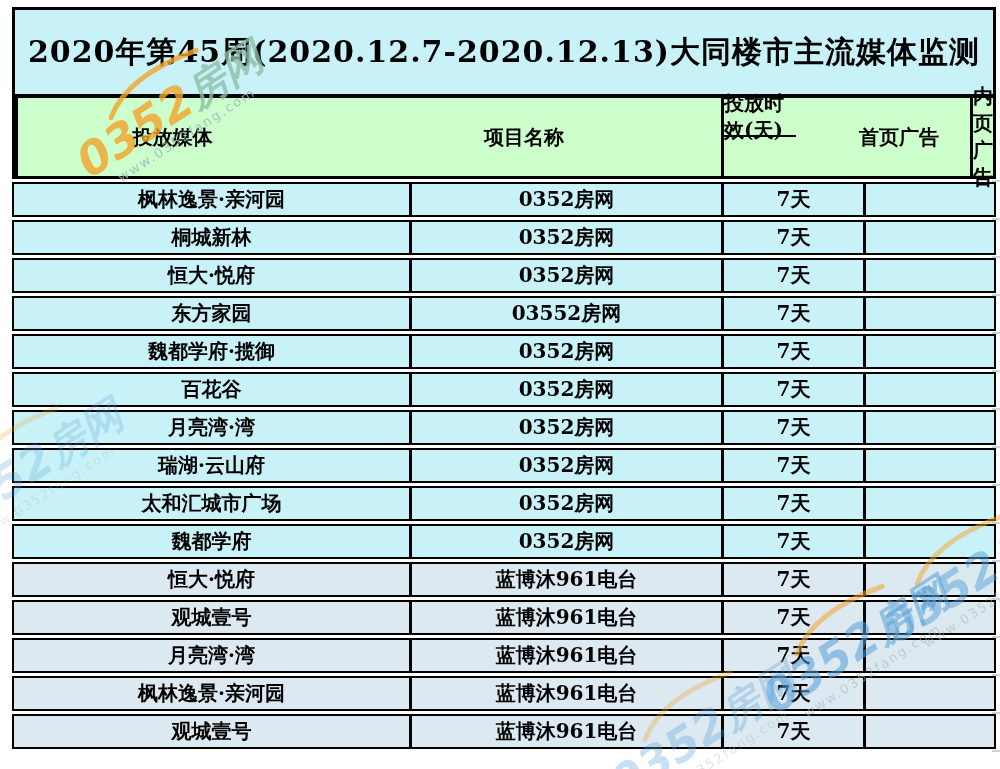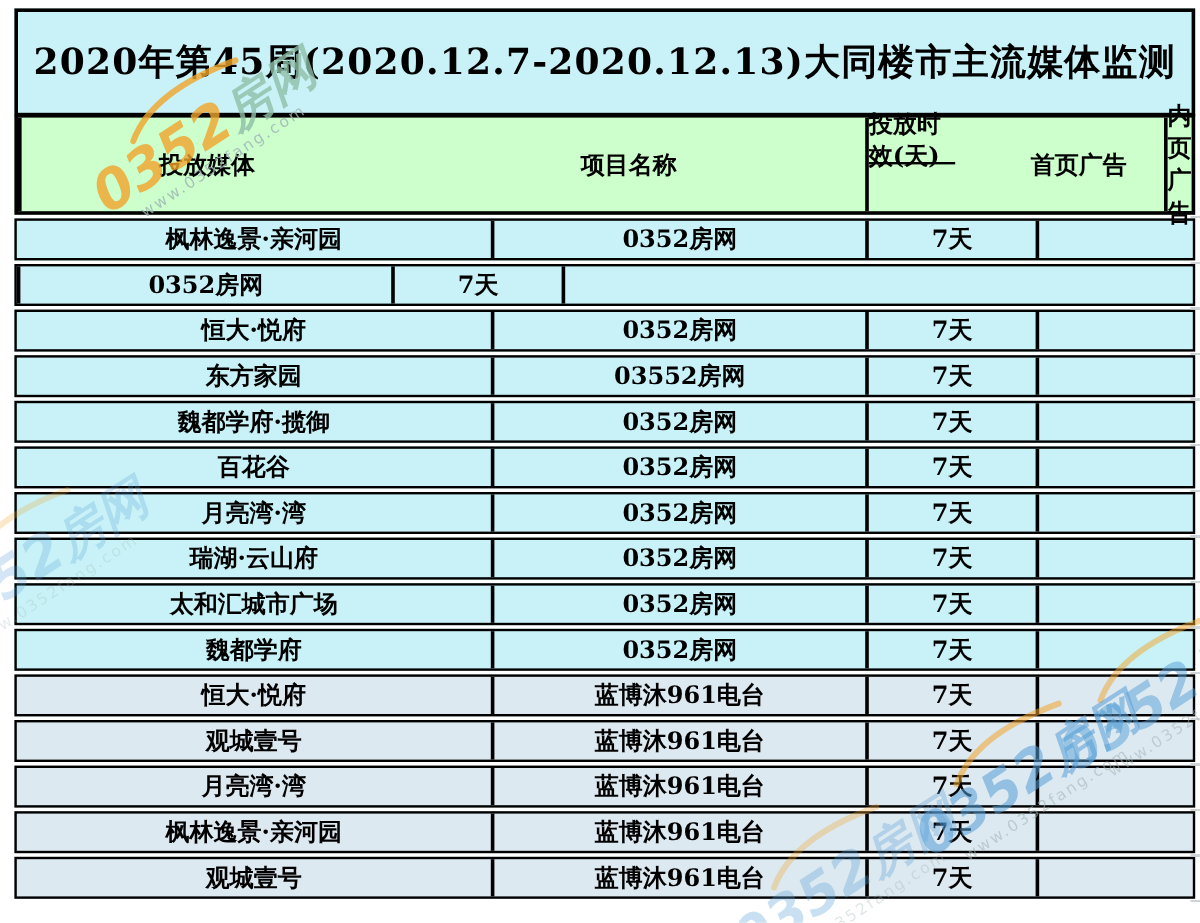--- a/index.html
+++ b/index.html
@@ -105,20 +105,21 @@
   </div>
 
   <div id="table-body">
       <div class="row cyan">
         <div class="cell c1">枫林逸景·亲河园</div>
         <div class="cell c2">0352房网</div>
         <div class="cell c3">7天</div>
         <div class="cell c4"></div>
       </div>
       <div class="row cyan">
+        <div class="cell c1">桐城新林</div>
         <div class="cell c2">0352房网</div>
         <div class="cell c3">7天</div>
         <div class="cell c4"></div>
       </div>
       <div class="row cyan">
         <div class="cell c1">恒大·悦府</div>
         <div class="cell c2">0352房网</div>
         <div class="cell c3">7天</div>
         <div class="cell c4"></div>
       </div>

